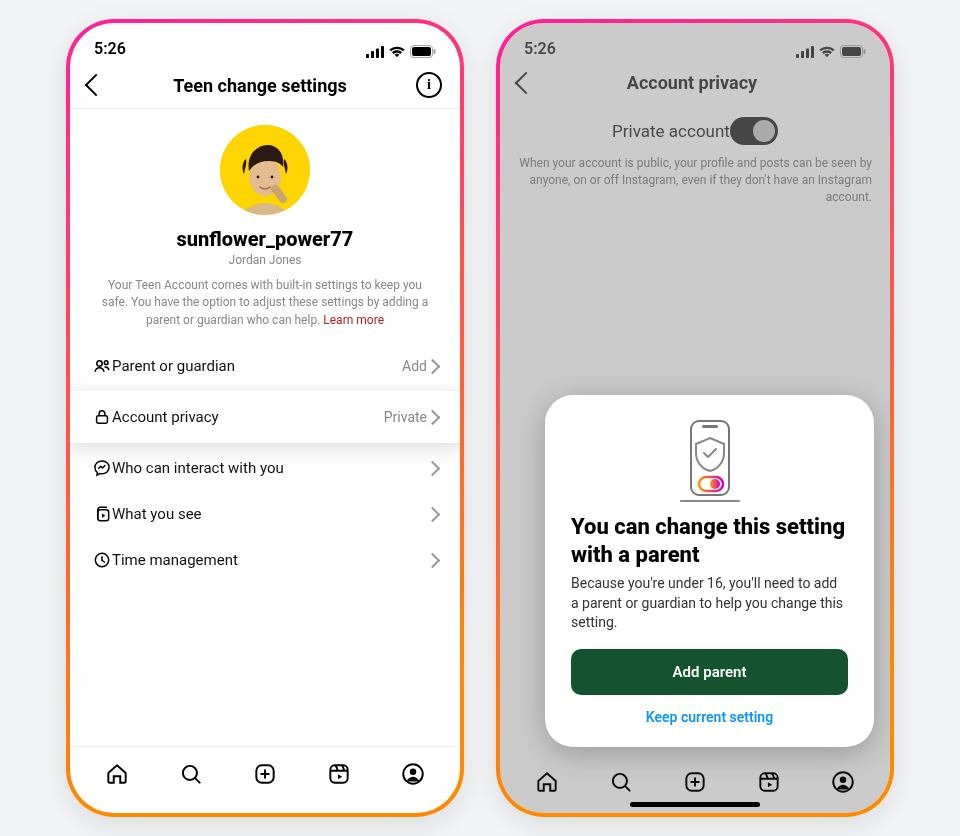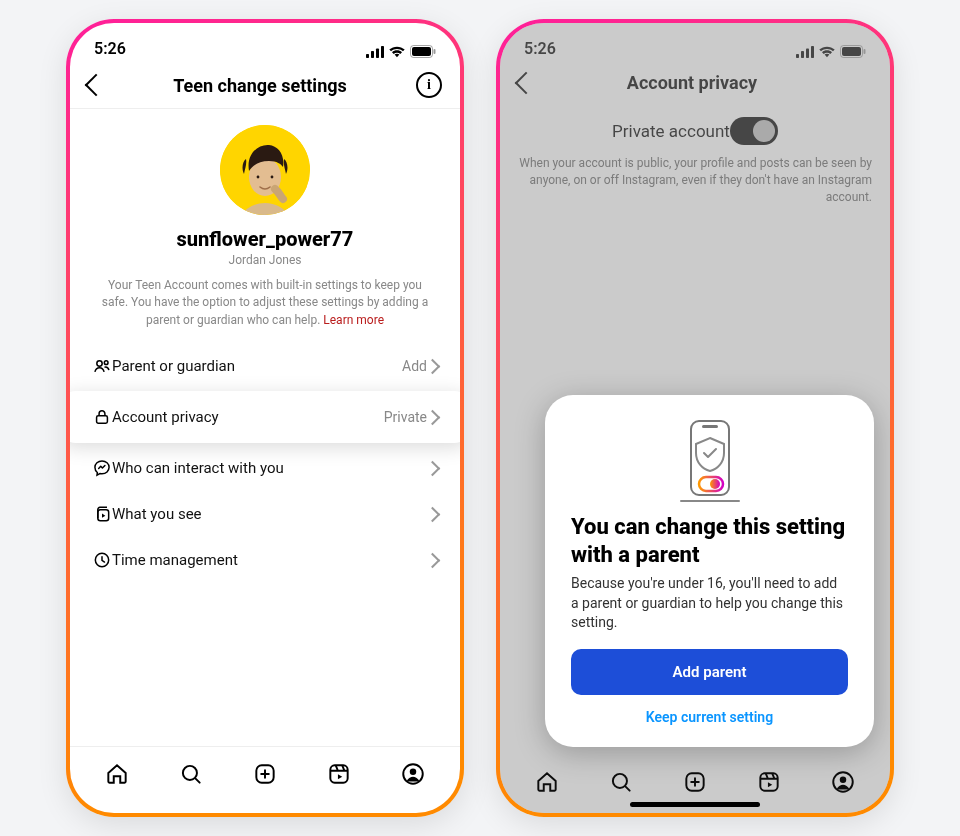--- a/index.html
+++ b/index.html
@@ -31,21 +31,21 @@
   
   .phone2 .screen-inner{position:absolute;inset:0;background:rgba(140,140,140,.45);pointer-events:none;}
   .priv-row{display:flex;align-items:center;justify-content:center;padding:14px 18px 6px;font-size:17px;}
   .toggle{width:48px;height:28px;background:#000;border-radius:20px;position:relative;}
   .toggle::after{content:"";position:absolute;right:3px;top:3px;width:22px;height:22px;background:#fff;border-radius:50%;}
   .priv-desc{font-size:12px;color:#888;padding:4px 18px;line-height:1.4;text-align:right;}
   .sheet{position:absolute;left:16px;right:16px;top:372px;background:#fff;border-radius:28px;padding:22px 26px 18px;box-shadow:0 6px 30px rgba(0,0,0,.25);z-index:5;margin-left:29px;}
   .sheet-illus{display:flex;justify-content:center;margin-bottom:6px;}
   .sheet h2{font-size:22px;font-weight:800;margin:6px 0 6px;line-height:1.25;}
   .sheet p{font-size:14px;color:#333;margin:0 0 16px;line-height:1.4;}
-  .btn-primary{background:#1d4ed8;color:#fff;border-radius:10px;padding:14px;text-align:center;font-weight:600;font-size:15px;}
+  .btn-primary{background:#14532d;color:#fff;border-radius:10px;padding:14px;text-align:center;font-weight:600;font-size:15px;}
   .btn-link{color:#0a95ff;text-align:center;font-weight:600;font-size:14px;padding:14px 0 4px;}
   .tabbar2{position:absolute;bottom:0;left:0;right:0;display:flex;justify-content:space-around;align-items:center;padding:10px 10px 18px;z-index:2;}
   .home-ind{position:absolute;bottom:6px;left:50%;transform:translateX(-50%);width:130px;height:5px;background:#000;border-radius:3px;z-index:6;}
   .dimmed{filter:brightness(.8) contrast(.9);}
 </style>
 </head>
 <body>
 
 <div class="phone-wrap">
   <div class="phone">

